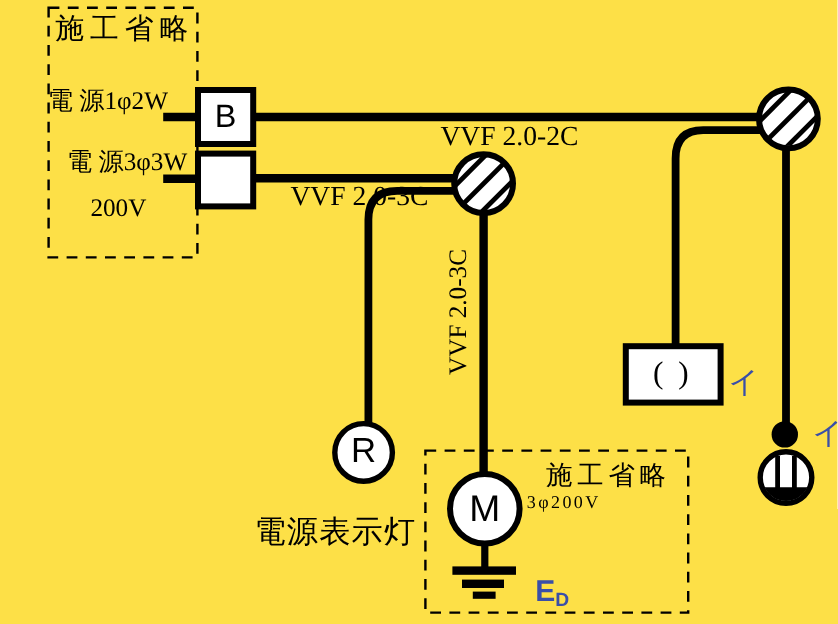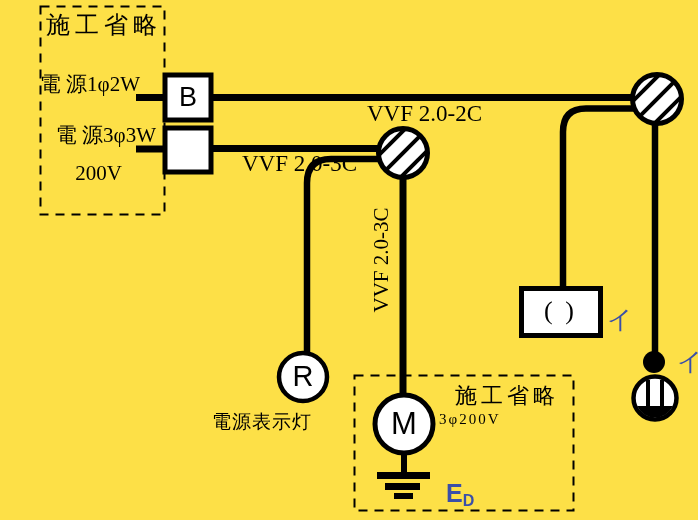--- a/index.html
+++ b/index.html
@@ -113,21 +113,21 @@
   <div class="t src right" style="left:16px;top:124px;">電 源3φ3W</div>
   <div class="t volt right" style="left:0px;top:162px;">200V</div>
 
   <div class="t sans center" style="left:165px;top:75px;width:46px;height:45px;font-size:27px;">B</div>
 
   <div class="t cable" style="left:367px;top:69px;">VVF 2.0-2C</div>
   <div class="t cable" style="left:242px;top:119px;">VVF 2.0-3C</div>
   <div class="t vert" style="left:382px;top:260px;">VVF 2.0-3C</div>
 
   <div class="t sans center" style="left:279px;top:353px;width:48px;height:48px;font-size:29px;">R</div>
-  <div class="t" style="left:212px;top:412px;font-size:19px;letter-spacing:1px;">電源表示灯</div>
+  <div class="t" style="left:212px;top:430px;font-size:26px;letter-spacing:1px;">電源表示灯</div>
 
   <div class="t sans center" style="left:375px;top:395px;width:58px;height:58px;font-size:31px;">M</div>
   <div class="t" style="left:439px;top:411px;font-size:15px;letter-spacing:2px;">3φ200V</div>
   <div class="t cjk" style="left:455px;top:384px;font-size:22px;">施工省略</div>
 
   <div class="t blue" style="left:446px;top:480px;"><span class="gE">E</span><span class="gD">D</span></div>
 
   <div class="t center rose-sym" style="left:521px;top:288px;width:79px;height:47px;">( )</div>
   <div class="t blue ilab" style="left:607px;top:306px;">イ</div>
 

